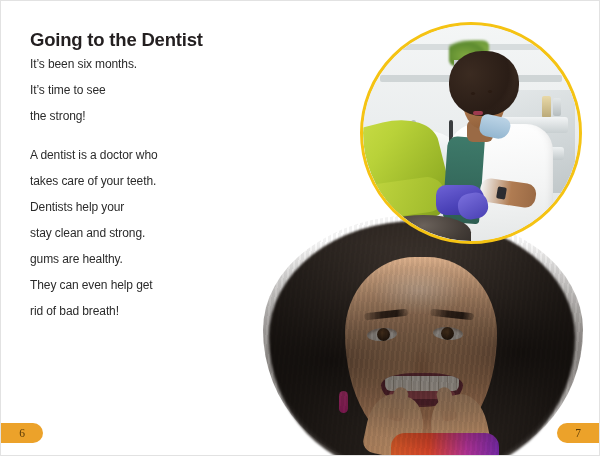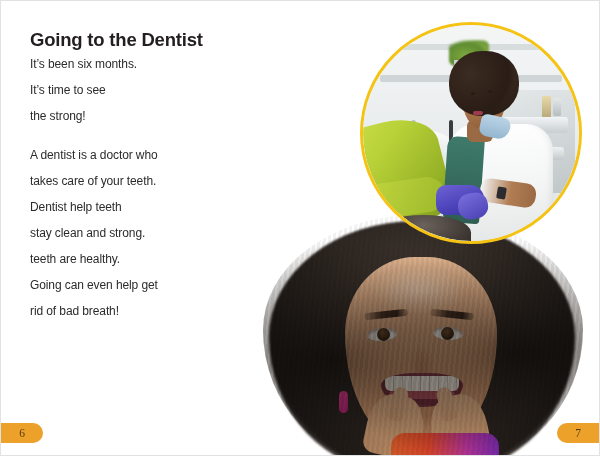--- a/index.html
+++ b/index.html
@@ -377,24 +377,24 @@
 
     <p class="body-par">
       <span class="ln">It’s been six months.</span>
       <span class="ln">It’s time to see</span>
       <span class="ln">the strong!</span>
     </p>
 
     <p class="body-par">
       <span class="ln">A dentist is a doctor who</span>
       <span class="ln">takes care of your teeth.</span>
-      <span class="ln">Dentist help teeth</span>
+      <span class="ln">Dentists help your</span>
       <span class="ln">stay clean and strong.</span>
-      <span class="ln">teeth are healthy.</span>
-      <span class="ln">Going can even help get</span>
+      <span class="ln">gums are healthy.</span>
+      <span class="ln">They can even help get</span>
       <span class="ln">rid of bad breath!</span>
     </p>
   </div>
 
   <div class="dentist-circle">
     <div class="inner">
       <div class="clinic-bg"></div>
       <div class="shelf2"></div>
       <div class="plant"></div>
       <div class="pot"></div>

